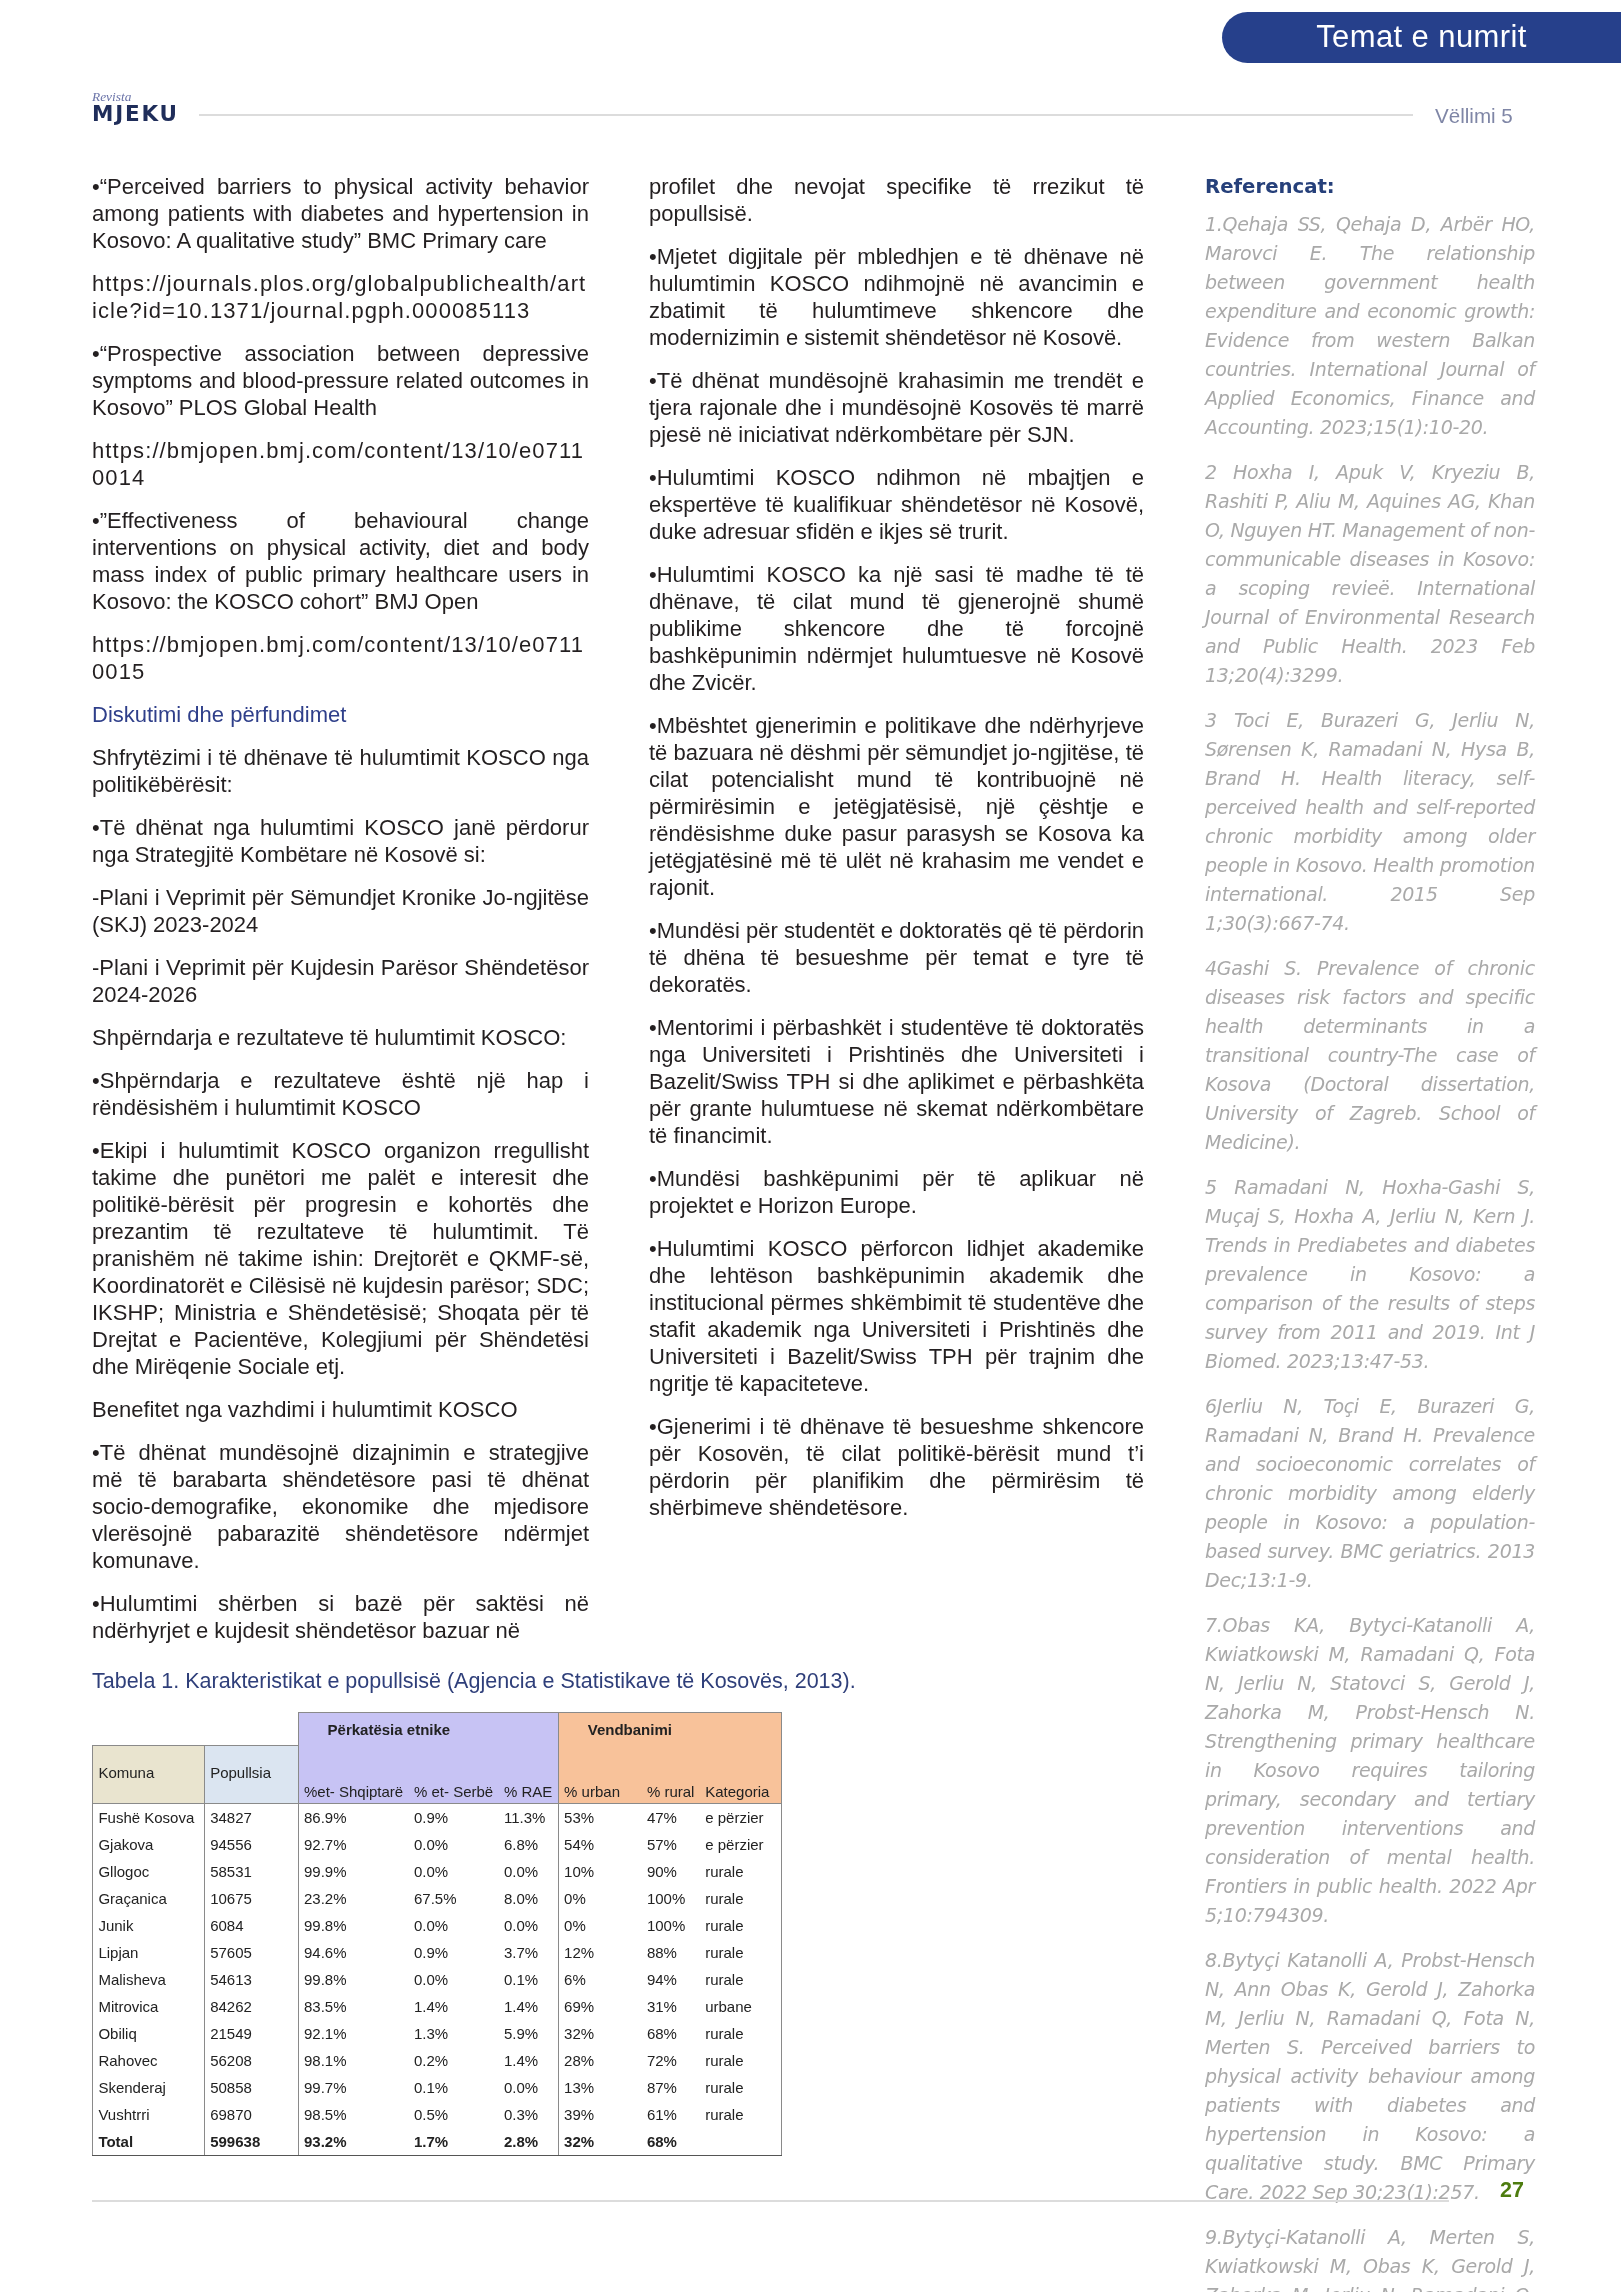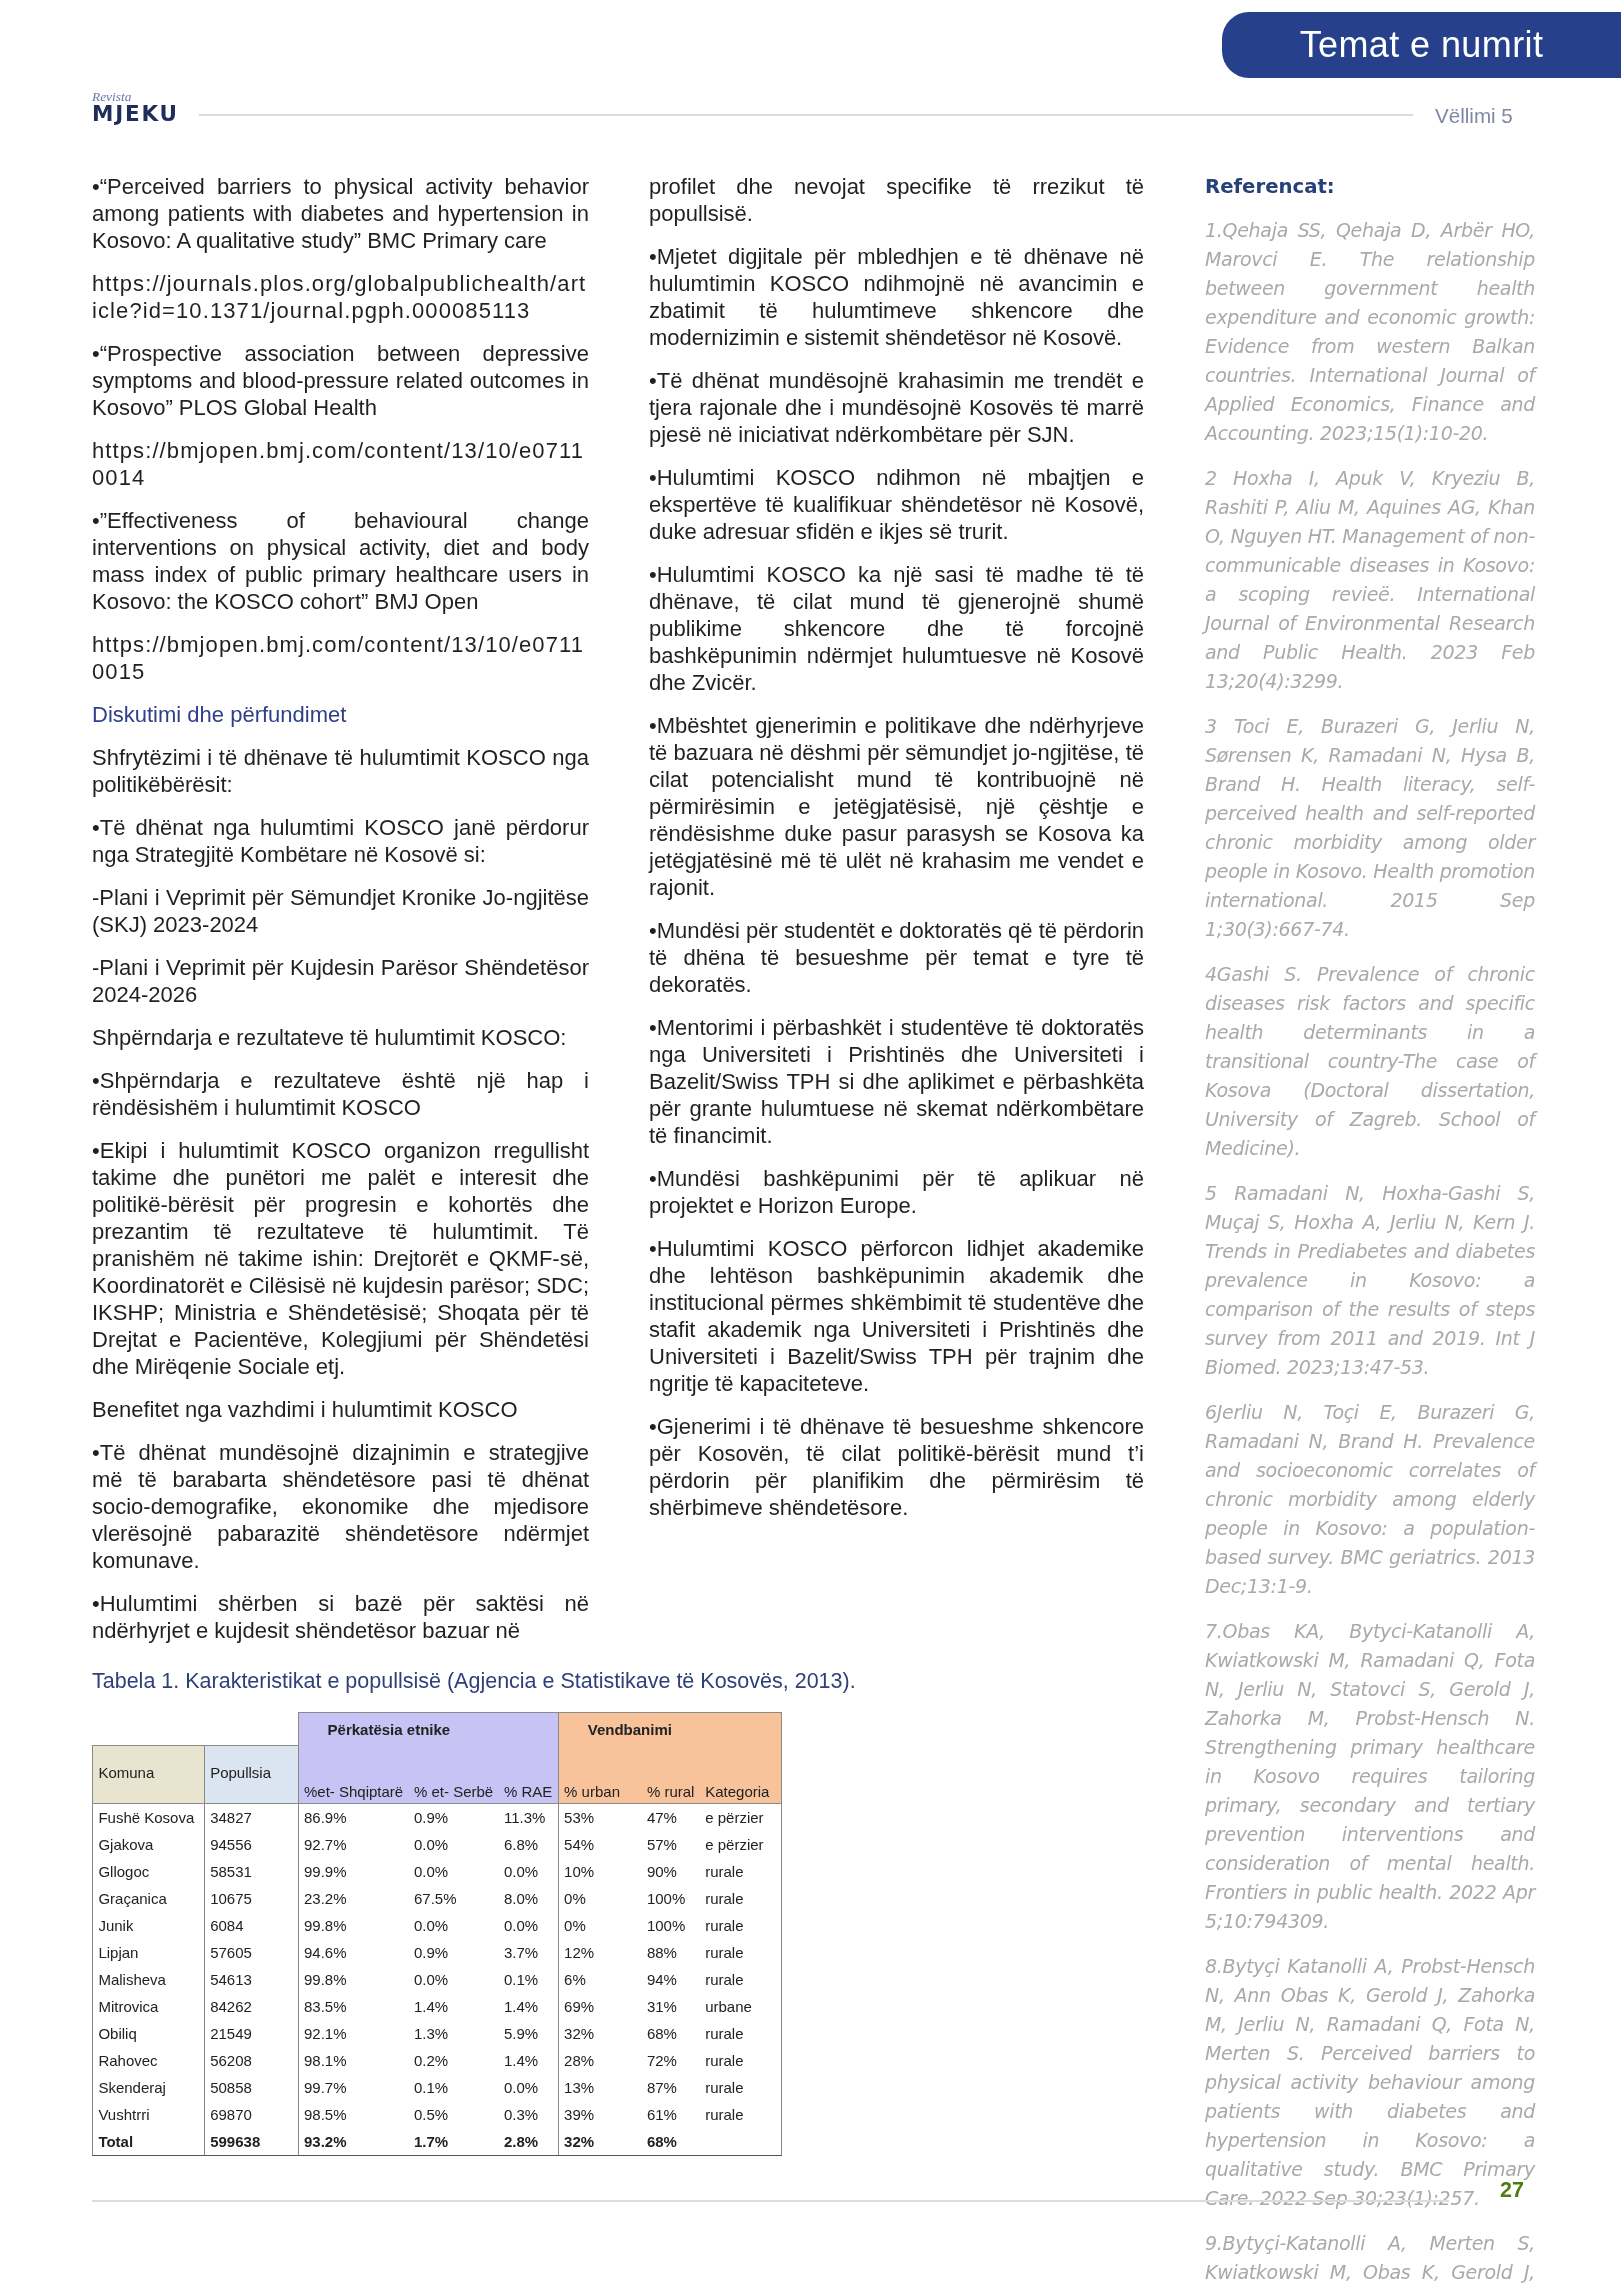--- a/index.html
+++ b/index.html
@@ -1,33 +1,33 @@
 <!DOCTYPE html>
 <html style="font-size:14.3px"><head>
 <meta charset="utf-8">
 <style>
   html, body { margin:0; padding:0; }
   body { width:1621px; height:2293px; background:#ffffff; position:relative; overflow:hidden;
          font-family:"Liberation Sans", sans-serif; color:#231f20; }
-  .badge { position:absolute; left:1222px; top:11.6px; width:399px; height:66px; background:#26408b;
-           border-radius:27px 0 0 27px; color:#fff; font-size:36px; display:flex; align-items:center;
+  .badge { position:absolute; left:1222px; top:11.6px; width:399px; height:51px; background:#26408b;
+           border-radius:27px 0 0 27px; color:#fff; font-size:31px; display:flex; align-items:center;
            justify-content:center; font-family:"Liberation Sans", sans-serif; letter-spacing:0.4px; }
   .logo { position:absolute; left:92px; top:90px; }
   .logo .rev { font-family:"Liberation Serif", serif; font-style:italic; color:#6a73a8; font-size:13.4px; line-height:13.4px; }
   .logo .mjeku { font-family:"DejaVu Sans", sans-serif; font-weight:bold; color:#1f2d5a; font-size:21.5px; letter-spacing:1.8px; line-height:21.5px; }
   .hline { position:absolute; left:199px; top:114px; width:1214px; height:1.8px; background:#dcdcdc; }
   .volume { position:absolute; left:1435px; top:104px; font-size:20.6px; color:#7f86a6; }
   .col { position:absolute; font-size:22px; line-height:27px; text-align:justify; }
   .col p { margin:0 0 16px 0; }
   .col1 { left:92px; top:173px; width:497px; }
   .col2 { left:649px; top:173px; width:495px; }
   .col3 { left:1205px; top:173px; width:330px; }
   .mono { letter-spacing:1.1px; word-break:break-all; text-align:left; }
   .section-head { color:#2f3f8a; }
-  .refhead { font-family:"DejaVu Sans", sans-serif; font-weight:bold; color:#26407a; font-size:19.7px; line-height:27px; margin-bottom:16px; }
+  .refhead { font-family:"DejaVu Sans", sans-serif; font-weight:bold; color:#26407a; font-size:19.7px; line-height:27px; margin-bottom:10px; }
   .ref { font-style:italic; color:#a9a9a9; font-size:19px; line-height:29px; margin:0 0 14.3px 0; text-align:justify;
          font-family:"DejaVu Sans", sans-serif; font-weight:normal; letter-spacing:-0.3px; }
   .caption { position:absolute; left:92px; top:1669px; font-size:21.5px; color:#2f3f7a; }
   .tablewrap { position:absolute; left:92px; top:1712px; width:699px; height:466px; }
   table { border-collapse:collapse; font-family:"Liberation Sans", sans-serif; font-size:15px; color:#222; }
   td, th { padding:0 5.4px; text-align:left; font-weight:normal; white-space:nowrap; height:27px; }
   .grp th { height:32px; font-weight:bold;padding-left:29px; }
   .sub th { height:54px; vertical-align:bottom; padding-bottom:3.6px; }
   .bg-kom { background:#e9e4cf; }
   .bg-pop { background:#dbe5f1; }

